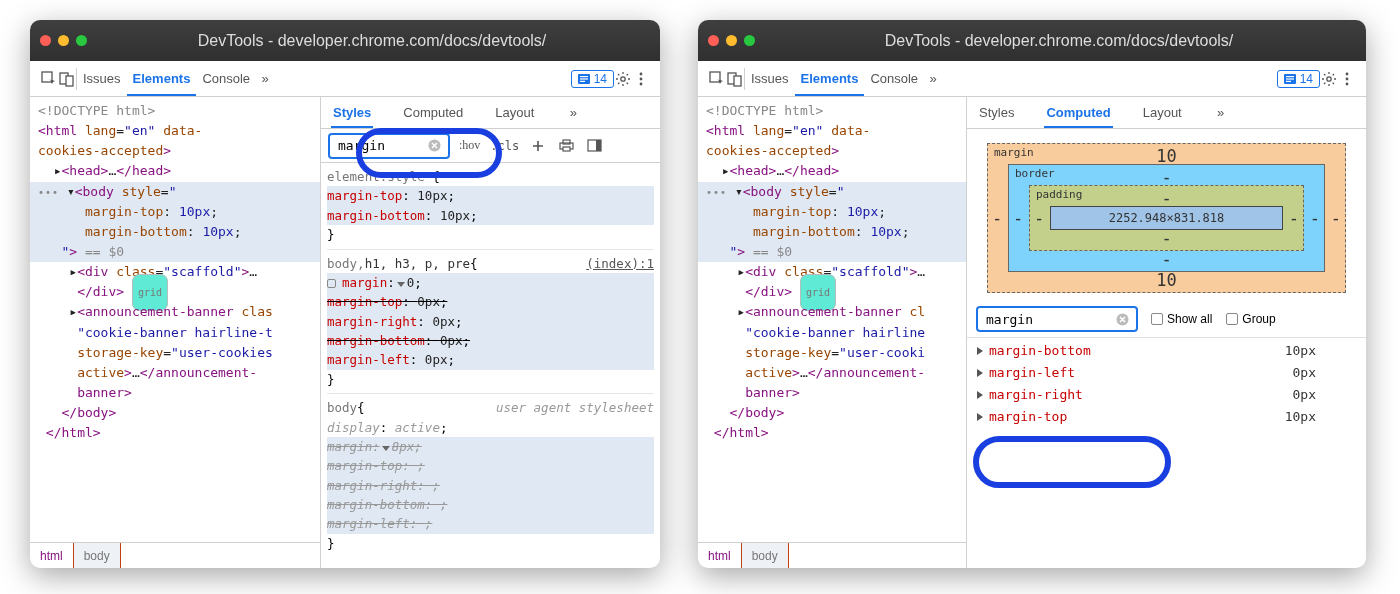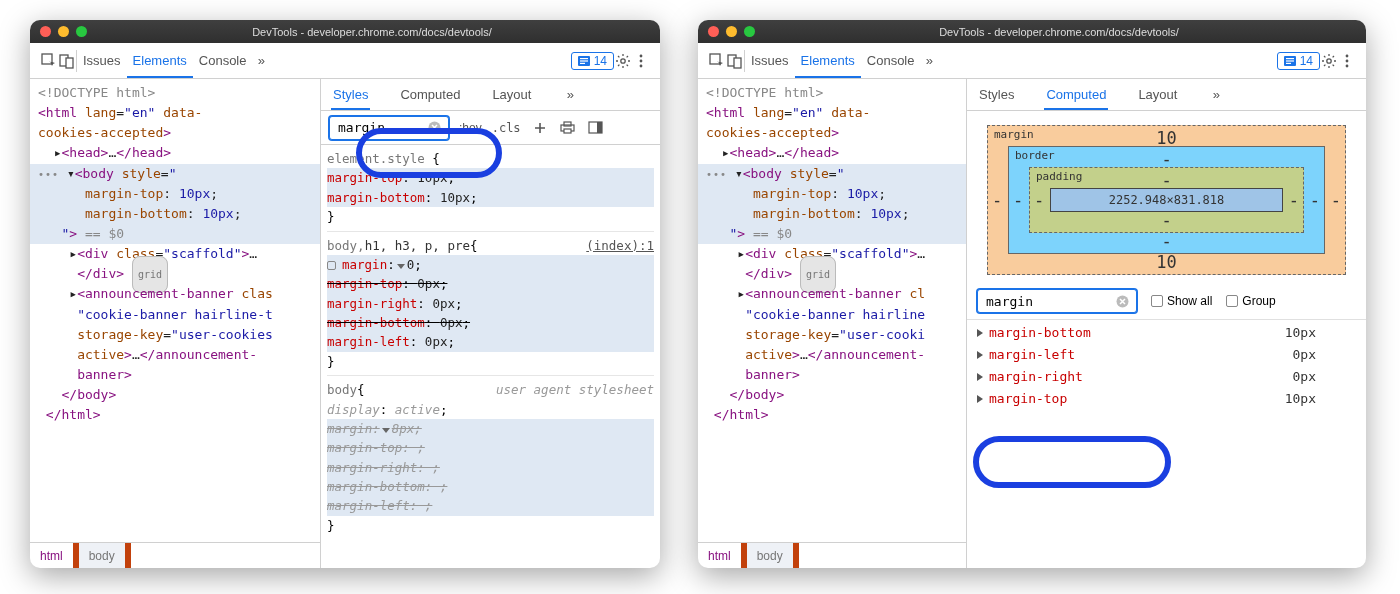--- a/index.html
+++ b/index.html
@@ -18,47 +18,47 @@
     border-radius: 10px;
     box-shadow: 0 8px 30px rgba(0,0,0,.35);
     overflow: hidden;
     display: flex;
     flex-direction: column;
   }
   .w-left { left: 30px; top: 20px; width: 630px; height: 548px; }
   .w-right { left: 698px; top: 20px; width: 668px; height: 548px; }
 
   .titlebar {
-    height: 23px;
+    height: 41px;
     background: linear-gradient(#3f3f3f,#2f2f2f);
     display: flex;
     align-items: center;
     color: #ddd;
-    font-size: 11px;
+    font-size: 16px;
     padding: 0 10px;
     gap: 7px;
     flex-shrink: 0;
   }
   .dot { width: 11px; height: 11px; border-radius: 50%; }
   .dot.r{background:#ff5f57}.dot.y{background:#febc2e}.dot.g{background:#28c840}
   .titlebar .title { flex:1; text-align:center; font-weight:500; }
 
   .toolbar {
     height: 36px;
     border-bottom: 1px solid #d0d0d0;
     display: flex;
     align-items: center;
     padding: 0 10px;
     flex-shrink:0;
     font-size: 13px;
     color: #555;
   }
   .toolbar .sep { width:1px; height:22px; background:#d0d0d0; }
   .tab { padding: 8px 6px; cursor:pointer; color:#555; }
-  .tab.active { color:#1a73e8; border-bottom: 2px solid #1a73e8; margin-bottom:-1px; font-weight:400;}
+  .tab.active { color:#1a73e8; border-bottom: 2px solid #1a73e8; margin-bottom:-1px; font-weight:700;}
   .spacer{flex:1}
   .badge {
     border:1px solid #1a73e8; border-radius:3px; color:#1a73e8;
     padding:1px 6px; display:flex; align-items:center; gap:4px; font-size:12px;
   }
   .iconbtn { width:18px; height:18px; display:flex; align-items:center; justify-content:center; color:#555; cursor:pointer; }
 
   .body-split { display:flex; flex:1; min-height:0; }
   .left-pane { flex:1; display:flex; flex-direction:column; min-width:0; }
   .right-pane { width: 340px; border-left:1px solid #d0d0d0; display:flex; flex-direction:column; min-width:0;}
@@ -66,25 +66,25 @@
 
   .dom-tree {
     flex:1; overflow:hidden; padding:4px 0;
     font-family: Menlo, Consolas, monospace; font-size:13px; line-height:1.55;
     color:#222;
   }
   .dom-tree .ln { white-space:pre; padding:0 8px; }
   .dom-tree .hl { background:#dfe8f3; }
   .c-gray{color:#888} .c-purple{color:#881280} .c-brown{color:#994500}
   .c-blue{color:#1a1aa6}
-  .pill{font-size:10px;border:1px solid #bbb;border-radius:8px;padding:12px 5px;color:#777;background:#e5e5e5}
+  .pill{font-size:10px;border:1px solid #bbb;border-radius:8px;padding:12px 5px;color:#777;background:#5eead4}
   .dots{color:#888;font-size:10px;letter-spacing:1px}
 
   .crumbs { height:26px; border-top:1px solid #d0d0d0; display:flex; align-items:stretch; font-size:12px;}
-  .crumb { padding:4px 10px; color:#881280; border-right:6px solid #c2410c; display:flex;align-items:center;}
+  .crumb { padding:4px 10px; color:#881280; border-right:1px solid #c2410c; display:flex;align-items:center;}
   .crumb.sel{background:#eef1f6}
 
   .subtabs { height:32px; border-bottom:1px solid #d0d0d0; display:flex; align-items:center; gap:28px; padding:0 10px; font-size:13px; color:#555;}
   .subtabs .tab{padding:6px 2px}
 
   .filterbar { height:34px; border-bottom:1px solid #d0d0d0; display:flex; align-items:center; gap:10px; padding:0 8px; color:#555; font-size:12px;}
   .filterbox {
     display:flex; align-items:center; gap:6px;
     border:1px solid #888; border-radius:3px; padding:2px 6px; width:120px;
     background:#fff;
@@ -224,21 +224,21 @@
       <div class="filterbar">
         <span class="filterbox" style="border-color:#1a73e8;box-shadow:0 0 0 1px #1a73e8">
           <input value="margin" style="">
           <span class="iconbtn" style="color:#888">
             <svg width="13" height="13" viewBox="0 0 13 13">
                 <circle cx="6.5" cy="6.5" r="6" fill="#bbb"></circle>
                 <path d="M4 4l5 5M9 4l-5 5" stroke="#fff" stroke-width="1.5"></path>
               </svg>
           </span>
         </span>
-        <span style="font-family:Liberation Sans, sans-serif">:hov</span>
+        <span style="font-family:Liberation Serif, serif">:hov</span>
         <span style="font-family:Menlo,monospace">.cls</span>
         <span class="iconbtn">
           <svg width="14" height="14" viewBox="0 0 14 14">
               <path d="M7 2v10M2 7h10" stroke="#555" stroke-width="1.6"></path>
             </svg>
         </span>
         <span class="iconbtn">
           <svg width="15" height="13" viewBox="0 0 15 13">
               <rect x="1" y="4" width="13" height="6" fill="none" stroke="#555" stroke-width="1.2"></rect>
               <rect x="4" y="1" width="7" height="4" fill="none" stroke="#555" stroke-width="1.2"></rect>

